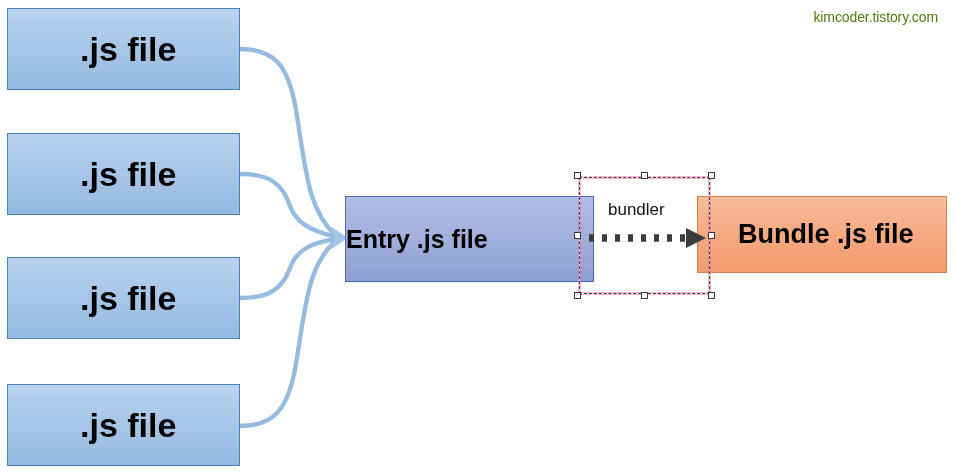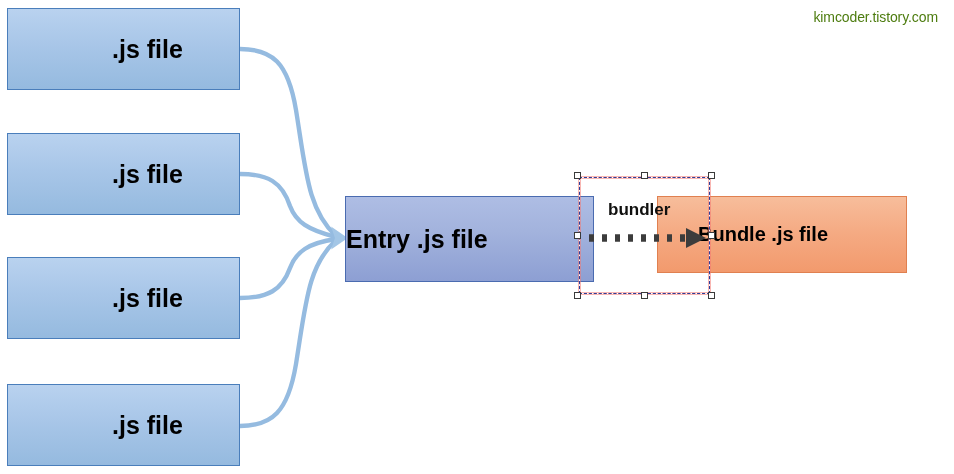--- a/index.html
+++ b/index.html
@@ -39,63 +39,63 @@
     color: #000000;
     white-space: nowrap;
   }
 
   .js-box {
     left: 7px;
     width: 233px;
     height: 82px;
     border: 1px solid #4a7ebb;
     background: linear-gradient(to bottom, #b9d2ef 0%, #a8c6e8 45%, #95badf 100%);
-    font-size: 25px;
-    padding-left: 104px;
+    font-size: 34px;
+    padding-left: 72px;
     text-align: right;
   }
 
   .entry-box {
     left: 345px;
     top: 196px;
     width: 249px;
     height: 86px;
     border: 1px solid #4a6bb0;
     background: linear-gradient(to bottom, #aebde4 0%, #a3b3dd 40%, #8d9fd3 100%);
     font-size: 25px;
   }
 
   .bundle-box {
-    left: 657px;
+    left: 697px;
     top: 196px;
     width: 250px;
     height: 77px;
     border: 1px solid #e08050;
     background: linear-gradient(to bottom, #f7bd9b 0%, #f5ab84 45%, #f29a6d 100%);
-    font-size: 20px;
+    font-size: 27px;
     padding-left: 40px;
   }
 
   
   .connectors {
     position: absolute;
     left: 0;
     top: 0;
     width: 954px;
     height: 474px;
     pointer-events: none;
   }
 
   
   .bundler-label {
     position: absolute;
     left: 608px;
     top: 200px;
     font-size: 17px;
-    font-weight: bold;
+    font-weight: normal;
     color: #10100f;
     white-space: nowrap;
   }
 
   
   .selection {
     position: absolute;
     left: 578px;
     top: 176px;
     width: 133px;

